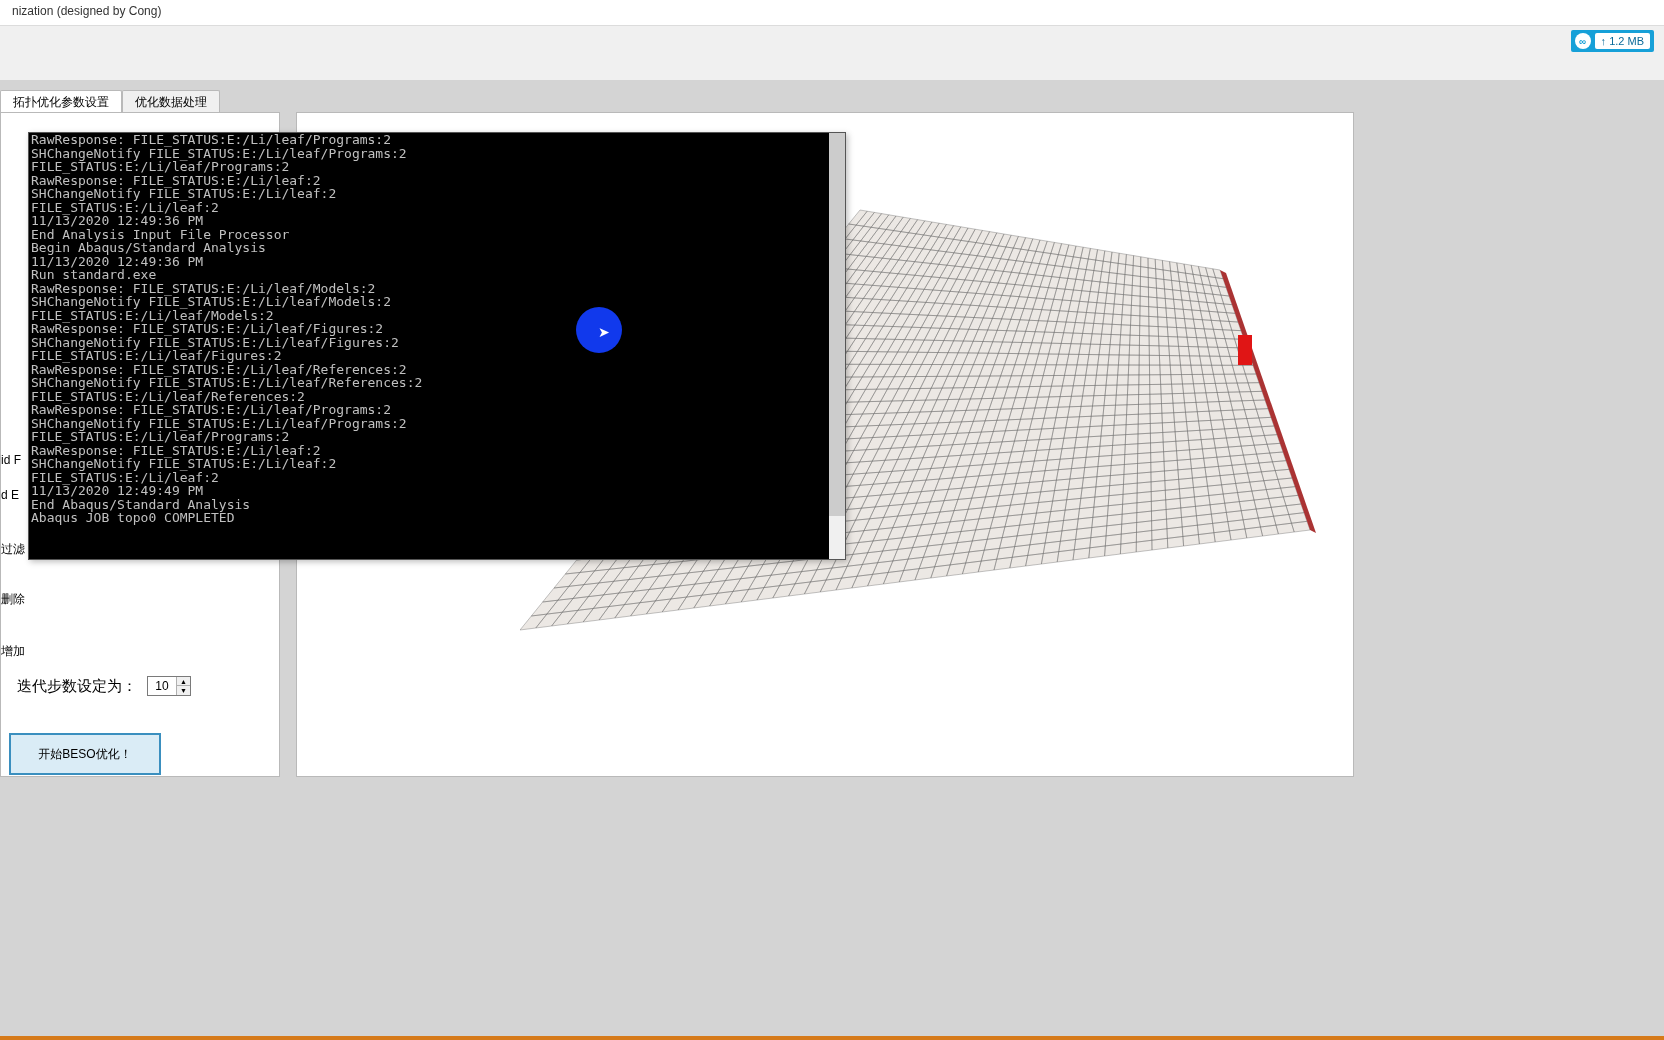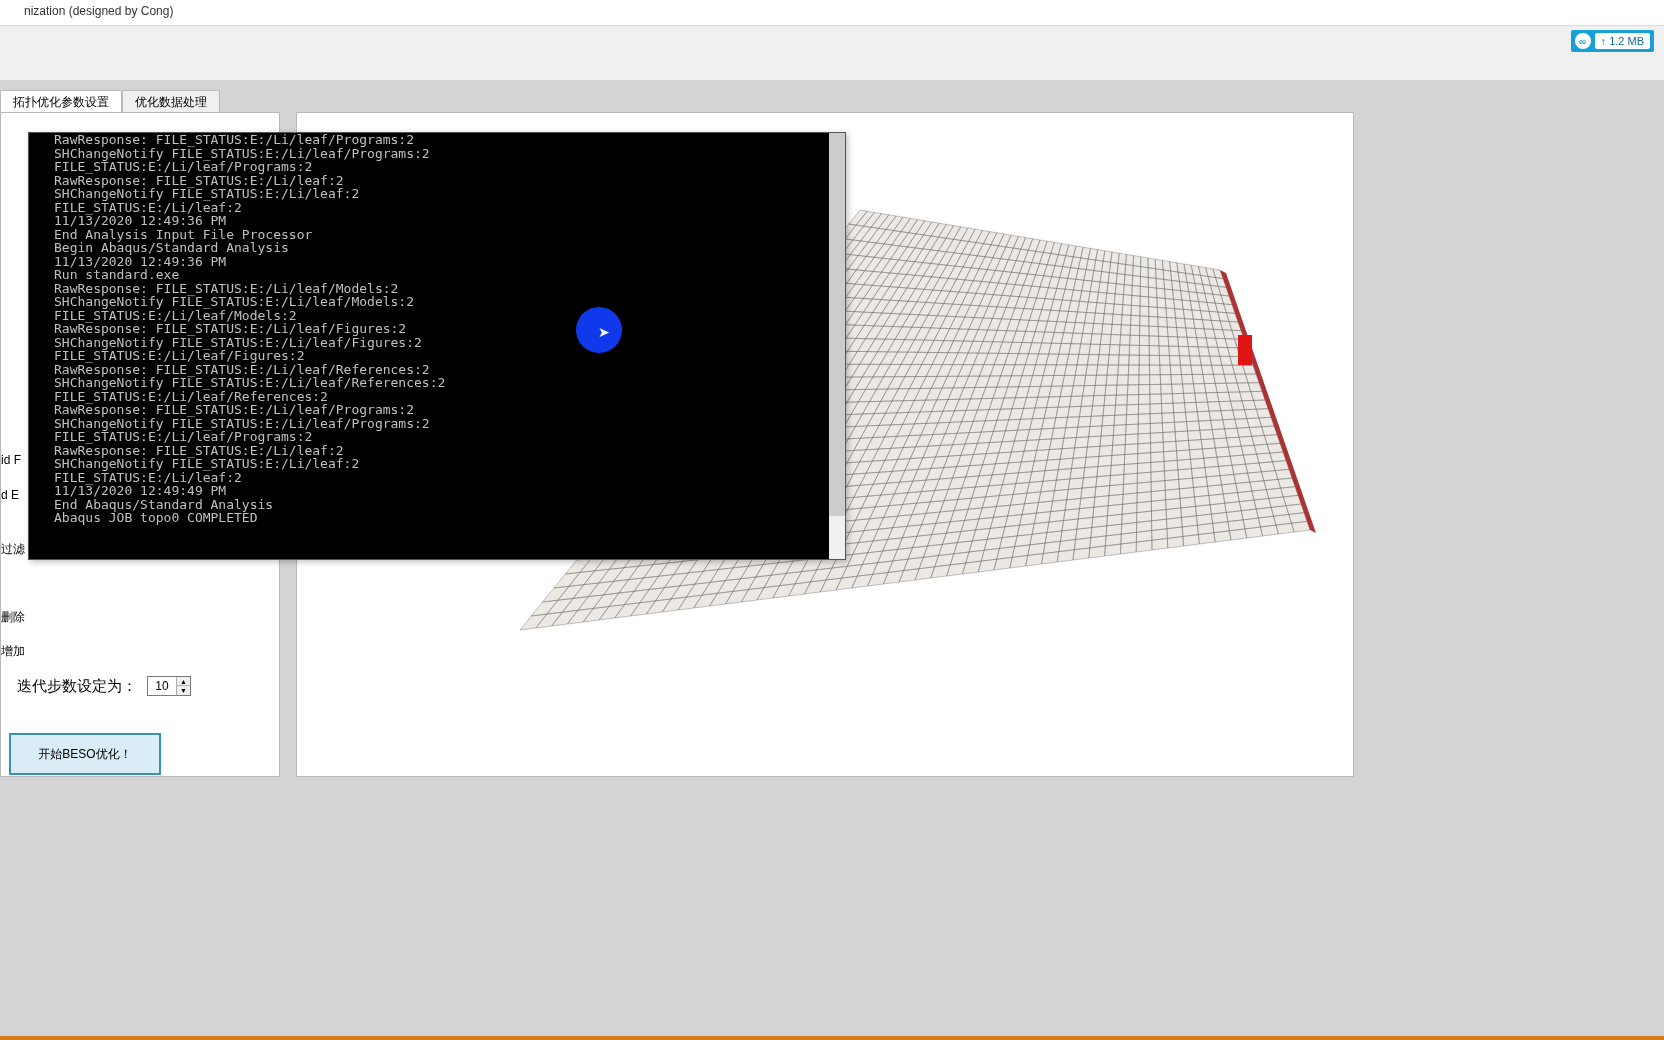--- a/index.html
+++ b/index.html
@@ -1,37 +1,37 @@
 <!DOCTYPE html>
 <html><head>
   <meta charset="utf-8">
   <style>
     * { box-sizing: border-box; margin: 0; padding: 0; }
     html, body { width: 1664px; height: 1040px; font-family: "Microsoft YaHei", Arial, sans-serif; background: #d4d4d4; overflow: hidden; }
     
     
-    .app-titlebar { position: absolute; top: 0; left: 0; right: 0; height: 26px; background: #fff; border-bottom: 1px solid #dcdcdc; font-size: 12px; color: #333; padding: 4px 24px; }
+    .app-titlebar { position: absolute; top: 0; left: 0; right: 0; height: 26px; background: #fff; border-bottom: 1px solid #dcdcdc; font-size: 12px; color: #333; padding: 4px 12px; }
     .upload-badge { position: absolute; top: 30px; right: 10px; height: 22px; background: #16a0d8; color: #fff; border-radius: 2px; display: flex; align-items: center; padding: 0 4px; font-size: 11px; gap: 4px; }
     .upload-badge .icon { width: 16px; height: 16px; background: #fff; border-radius: 50%; display:flex; align-items:center; justify-content:center; color:#16a0d8; font-weight:bold; font-size:10px;}
     .upload-badge .txt { background: #ffffff; color: #0a6a99; padding: 2px 6px; border-radius: 2px; }
     .app-menubg { position:absolute; top:26px; left:0; right:0; height:54px; background:#f0f0f0;}
     
     .tabstrip { position: absolute; top: 90px; left: 0; height: 22px; display: flex; font-size: 12px; z-index: 5; }
     .tab { padding: 3px 12px; border: 1px solid #b9b9b9; background: #fff; border-bottom: none; border-top-left-radius:2px; border-top-right-radius:2px; cursor: pointer; }
     .tab.active { background: #fff; border-top: 1px solid #b9b9b9; position: relative; z-index: 6; }
     .tab:not(.active) { background: #f0f0f0; }
 
     .left-panel { position: absolute; top: 112px; left: 0; width: 280px; height: 665px; background: #fff; border: 1px solid #b9b9b9; z-index:4;}
     .right-panel { position:absolute; top:112px; left:296px; width:1058px; height:665px; background:#fff; border:1px solid #b9b9b9; z-index:4;}
 
     .hidden-label { position:absolute; font-size:12px; color:#000;}
     .hl1 { top:340px; left:0;}
     .hl2 { top:375px; left:0;}
     .hl3 { top:428px; left:0;}
-    .hl4 { top:496px; left:0;}
+    .hl4 { top:478px; left:0;}
     .hl5 { top:530px; left:0;}
 
     .iter-row { position:absolute; top:563px; left:2px; display:flex; align-items:center; gap:10px; font-size:15px;margin-left:14px;}
     .spinbox { display:flex; align-items:center; border:1px solid #7a7a7a; height:20px; background:#fff;}
     .spinbox input { width:28px; border:none; font-size:12px; padding:0 3px; text-align:center;}
     .spinbox .arrows { display:flex; flex-direction:column; width:14px; border-left:1px solid #b0b0b0;}
     .spinbox .arrows span { height:9px; font-size:7px; line-height:9px; text-align:center; cursor:pointer; background:#f0f0f0;}
     .spinbox .arrows span:first-child { border-bottom:1px solid #b0b0b0;}
 
     .start-btn { position:absolute; top:620px; left:8px; width:152px; height:42px; border:2px solid #3a8fbf; background:#daecf6; font-size:12px; cursor:pointer; display:flex; align-items:center; justify-content:center;}
@@ -39,21 +39,21 @@
     
     .mesh { position:absolute; top:130px; left:520px; width:800px; height:600px; z-index:6;}
 
     
     .console { position:absolute; top:132px; left:28px; width:818px; height:428px; background:#fff; border:1px solid #555; box-shadow: 2px 2px 6px rgba(0,0,0,0.25); z-index:20; display:flex; flex-direction:column;}
     .console-title { height:26px; background:#fff; display:flex; align-items:center; padding:0 6px; font-size:12px; color:#333;}
     .console-title .cicon { width:14px; height:14px; margin-right:8px; background:#333;}
     .console-ctrl { margin-left:auto; display:flex;}
     .console-ctrl div { width:42px; height:26px; display:flex; align-items:center; justify-content:center; cursor:pointer; font-size:13px;}
     .console-body { flex:1; background:#000; position:relative; overflow:hidden; font-family: "Consolas","NSimSun","SimSun",monospace; font-size:13px; line-height:13.5px; color:#c0c0c0; letter-spacing:0px;}
-    .console-body pre { white-space:pre; padding:0px 2px;margin-left:23px;}
+    .console-body pre { white-space:pre; padding:0px 2px;}
     .console-scroll { position:absolute; right:0; top:0; width:16px; height:100%; background:#f0f0f0;}
     .console-thumb { position:absolute; right:0; top:0; width:16px; height:90%; background:#ccc;}
     .cursor-dot { position:absolute; width:46px; height:46px; border-radius:50%; background:#1139ec; z-index:30;}
     .cursor-arrow { position:absolute; z-index:31; color:#fff; font-size:14px;}
     .taskbar { position:absolute; bottom:0; left:0; right:0; height:4px; background:#d67a1a;}
   </style>
 </head>
 <body>
 
 <div class="app-titlebar">

